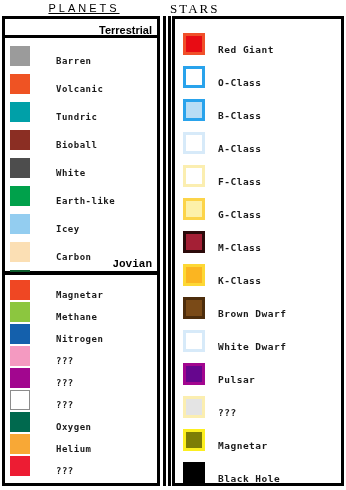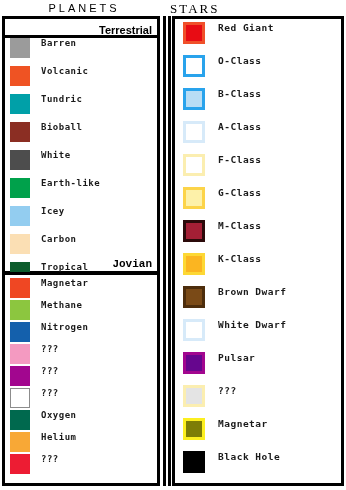--- a/index.html
+++ b/index.html
@@ -25,20 +25,21 @@
   .title-planets {
     position: absolute;
     left: 0; top: 2px;
     width: 168px;
     text-align: center;
     font-family: "Liberation Sans", sans-serif;
     font-size: 11px;
     font-weight: 400;
     letter-spacing: 3px;
     color: #000000;
+    text-decoration: underline;
   }
   .title-stars {
     position: absolute;
     left: 170px; top: 1px;
     width: 176px;
     font-family: "Liberation Serif", serif;
     font-size: 13px;
     font-weight: 400;
     letter-spacing: 2px;
     font-variant: small-caps;
@@ -128,21 +129,21 @@
     padding-left: 3px;
   }
 
   
   .rows {
     position: relative;
     padding-top: 3px;
   }
   .row {
     display: flex;
-    align-items: flex-start;
+    align-items: flex-end;
     height: 28px;
     padding-left: 5px;
   }
   .row-jovian { height: 22px; }
   .row-star { height: 33px; padding-left: 8px; }
 
   .swatch {
     width: 20px;
     height: 20px;
     flex: 0 0 20px;
@@ -151,21 +152,21 @@
   }
   .swatch-star {
     width: 22px;
     height: 22px;
     flex: 0 0 22px;
     border-width: 3px;
     border-style: solid;
   }
 
   .row-label {
-    margin-left: 11px;
+    margin-left: 26px;
     font-family: "DejaVu Sans Mono", monospace;
     font-size: 9px;
     font-weight: bold;
     color: #1a1a1a;
     white-space: nowrap;
     letter-spacing: 0.5px;
   }
   .row-star .row-label {
     margin-left: 13px;
     font-size: 9.5px;

